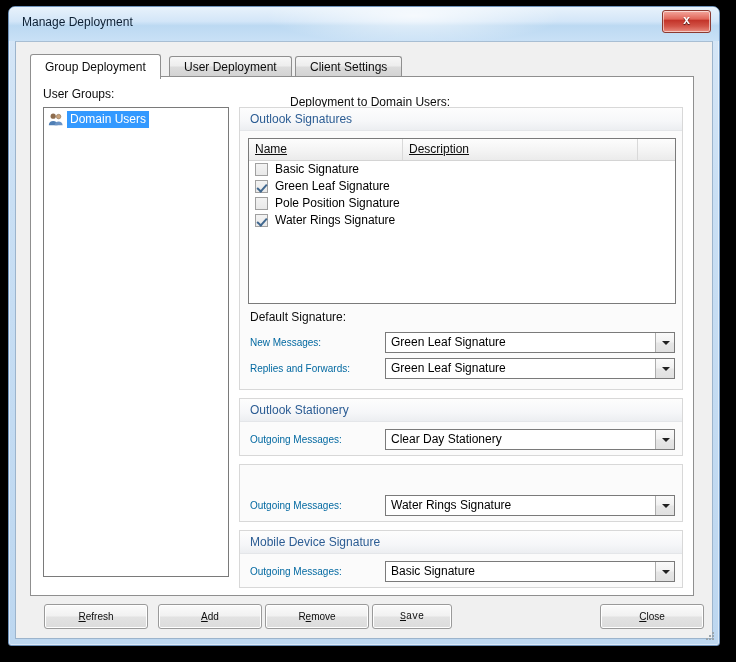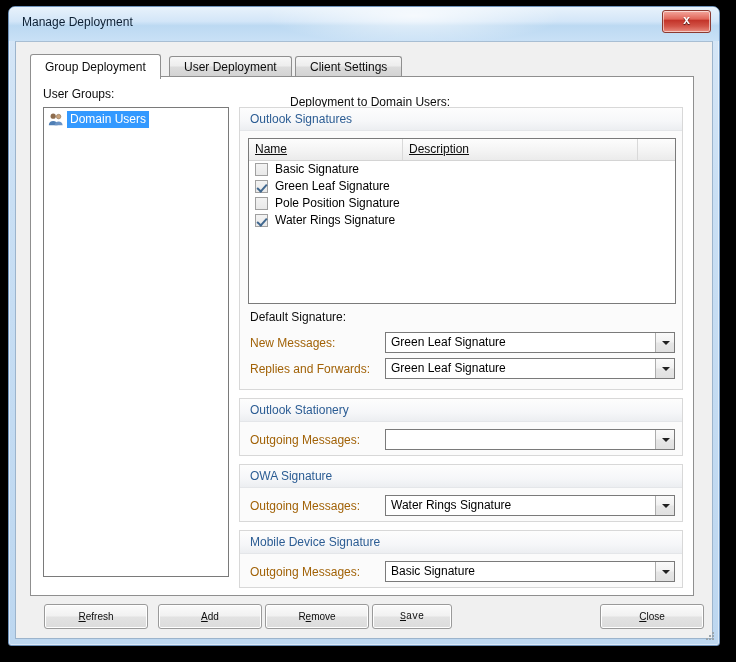--- a/index.html
+++ b/index.html
@@ -288,22 +288,22 @@
   }
 
   
   .field-row { position: absolute; left: 0; width: 100%; height: 22px; }
   .field-label {
     position: absolute;
     left: 10px;
     top: 0;
     height: 22px;
     line-height: 22px;
-    font-size: 12px;
-    color: #a16207;
+    font-size: 10px;
+    color: #0369a1;
     white-space: nowrap;
   }
   .combo {
     position: absolute;
     left: 145px;
     top: 0;
     width: 290px;
     height: 21px;
     background: #ffffff;
     border: 1px solid #7a7a7a;
@@ -473,27 +473,27 @@
               <span class="cbtn"></span>
             </div>
           </div>
         </div>
 
         <div class="groupbox" style="top:291px; height:58px;">
           <div class="gb-header">Outlook Stationery</div>
           <div class="field-row" style="top:30px;">
             <span class="field-label">Outgoing Messages:</span>
             <div class="combo">
+              <span class="cv">Clear Day Stationery</span>
               <span class="cbtn"></span>
             </div>
           </div>
         </div>
 
         <div class="groupbox" style="top:357px; height:58px;">
-          <div class="gb-header">OWA Signature</div>
           <div class="field-row" style="top:30px;">
             <span class="field-label">Outgoing Messages:</span>
             <div class="combo">
               <span class="cv">Water Rings Signature</span>
               <span class="cbtn"></span>
             </div>
           </div>
         </div>
 
         <div class="groupbox" style="top:423px; height:58px;">

